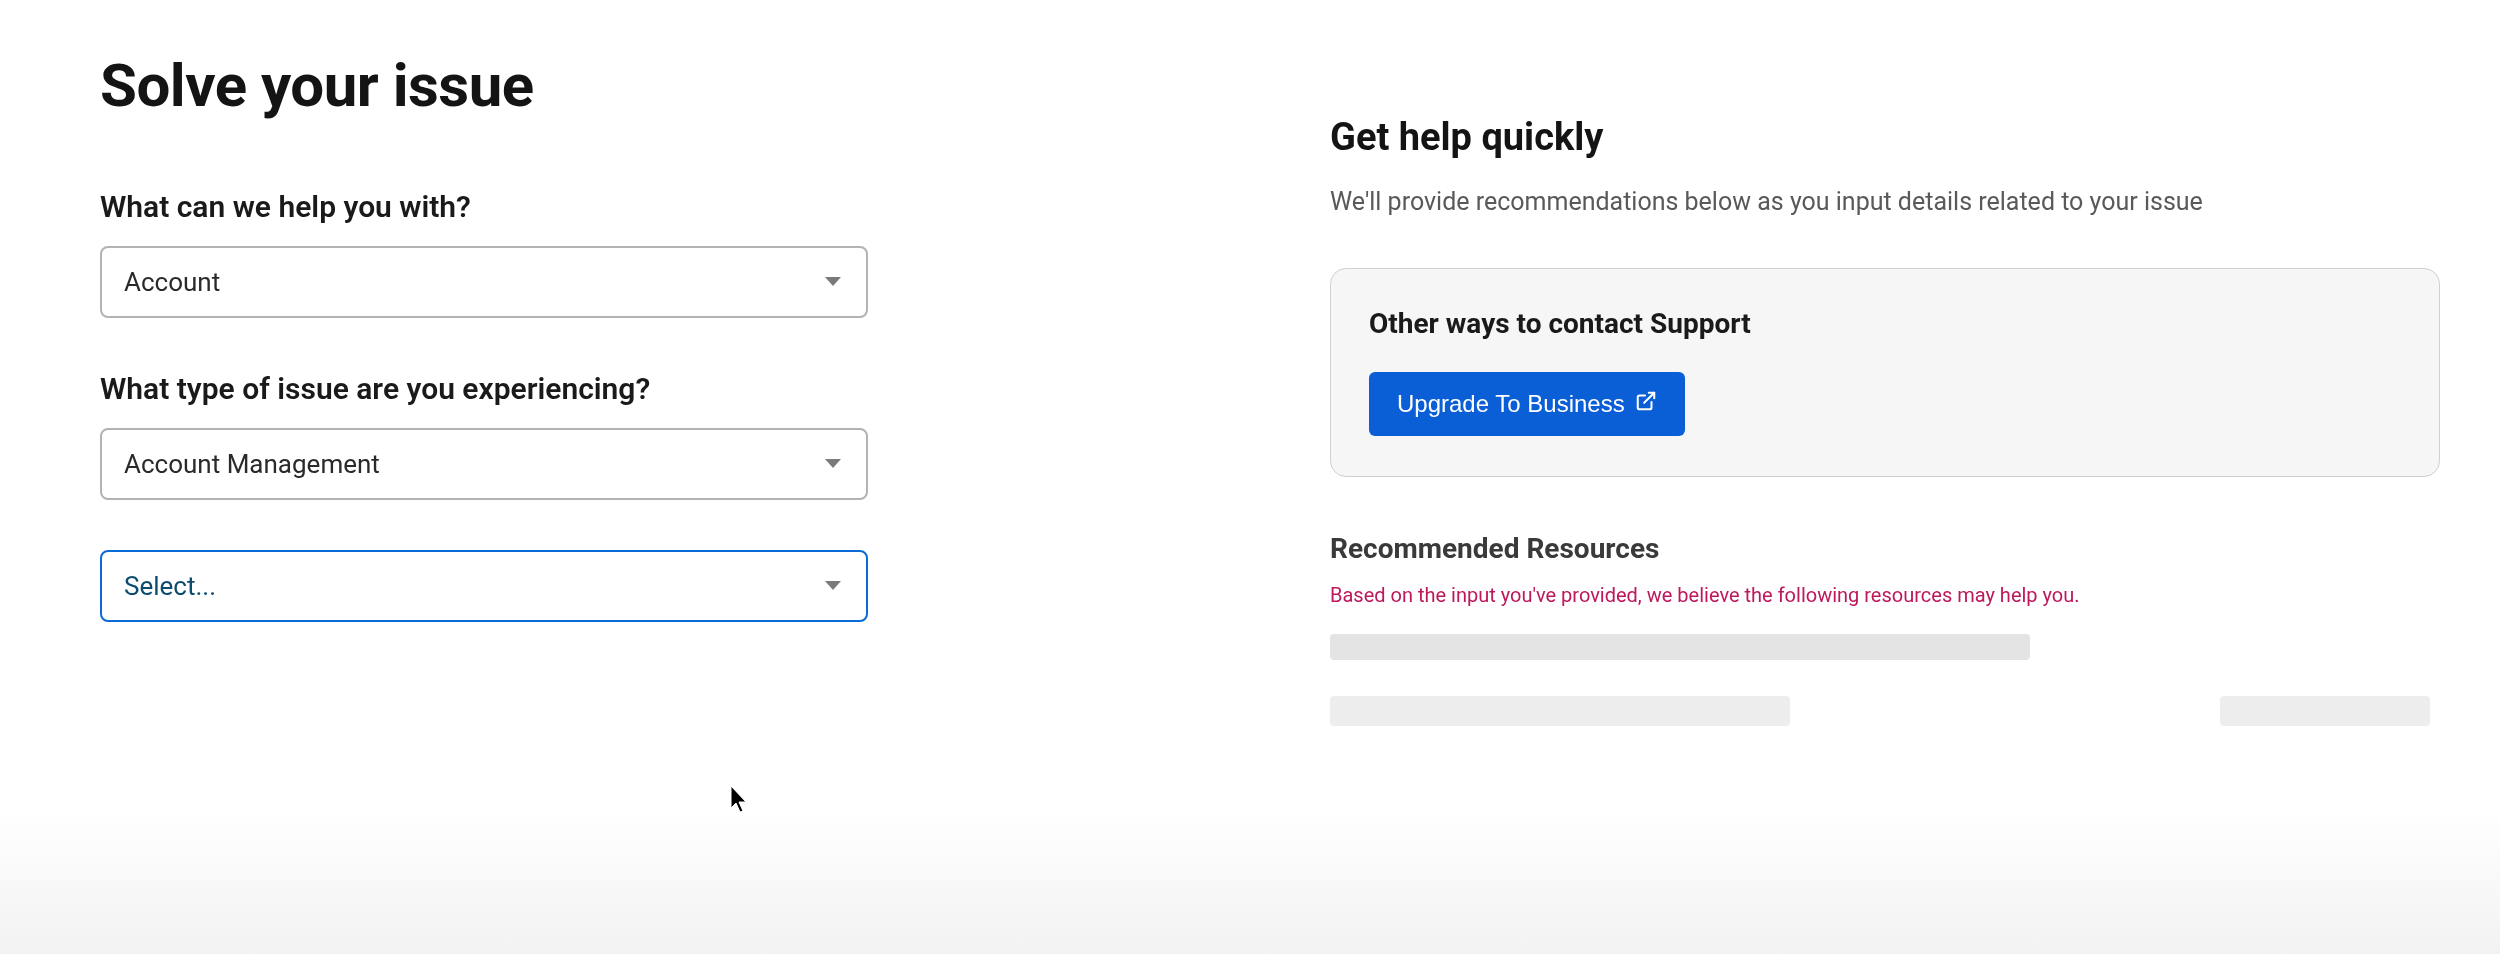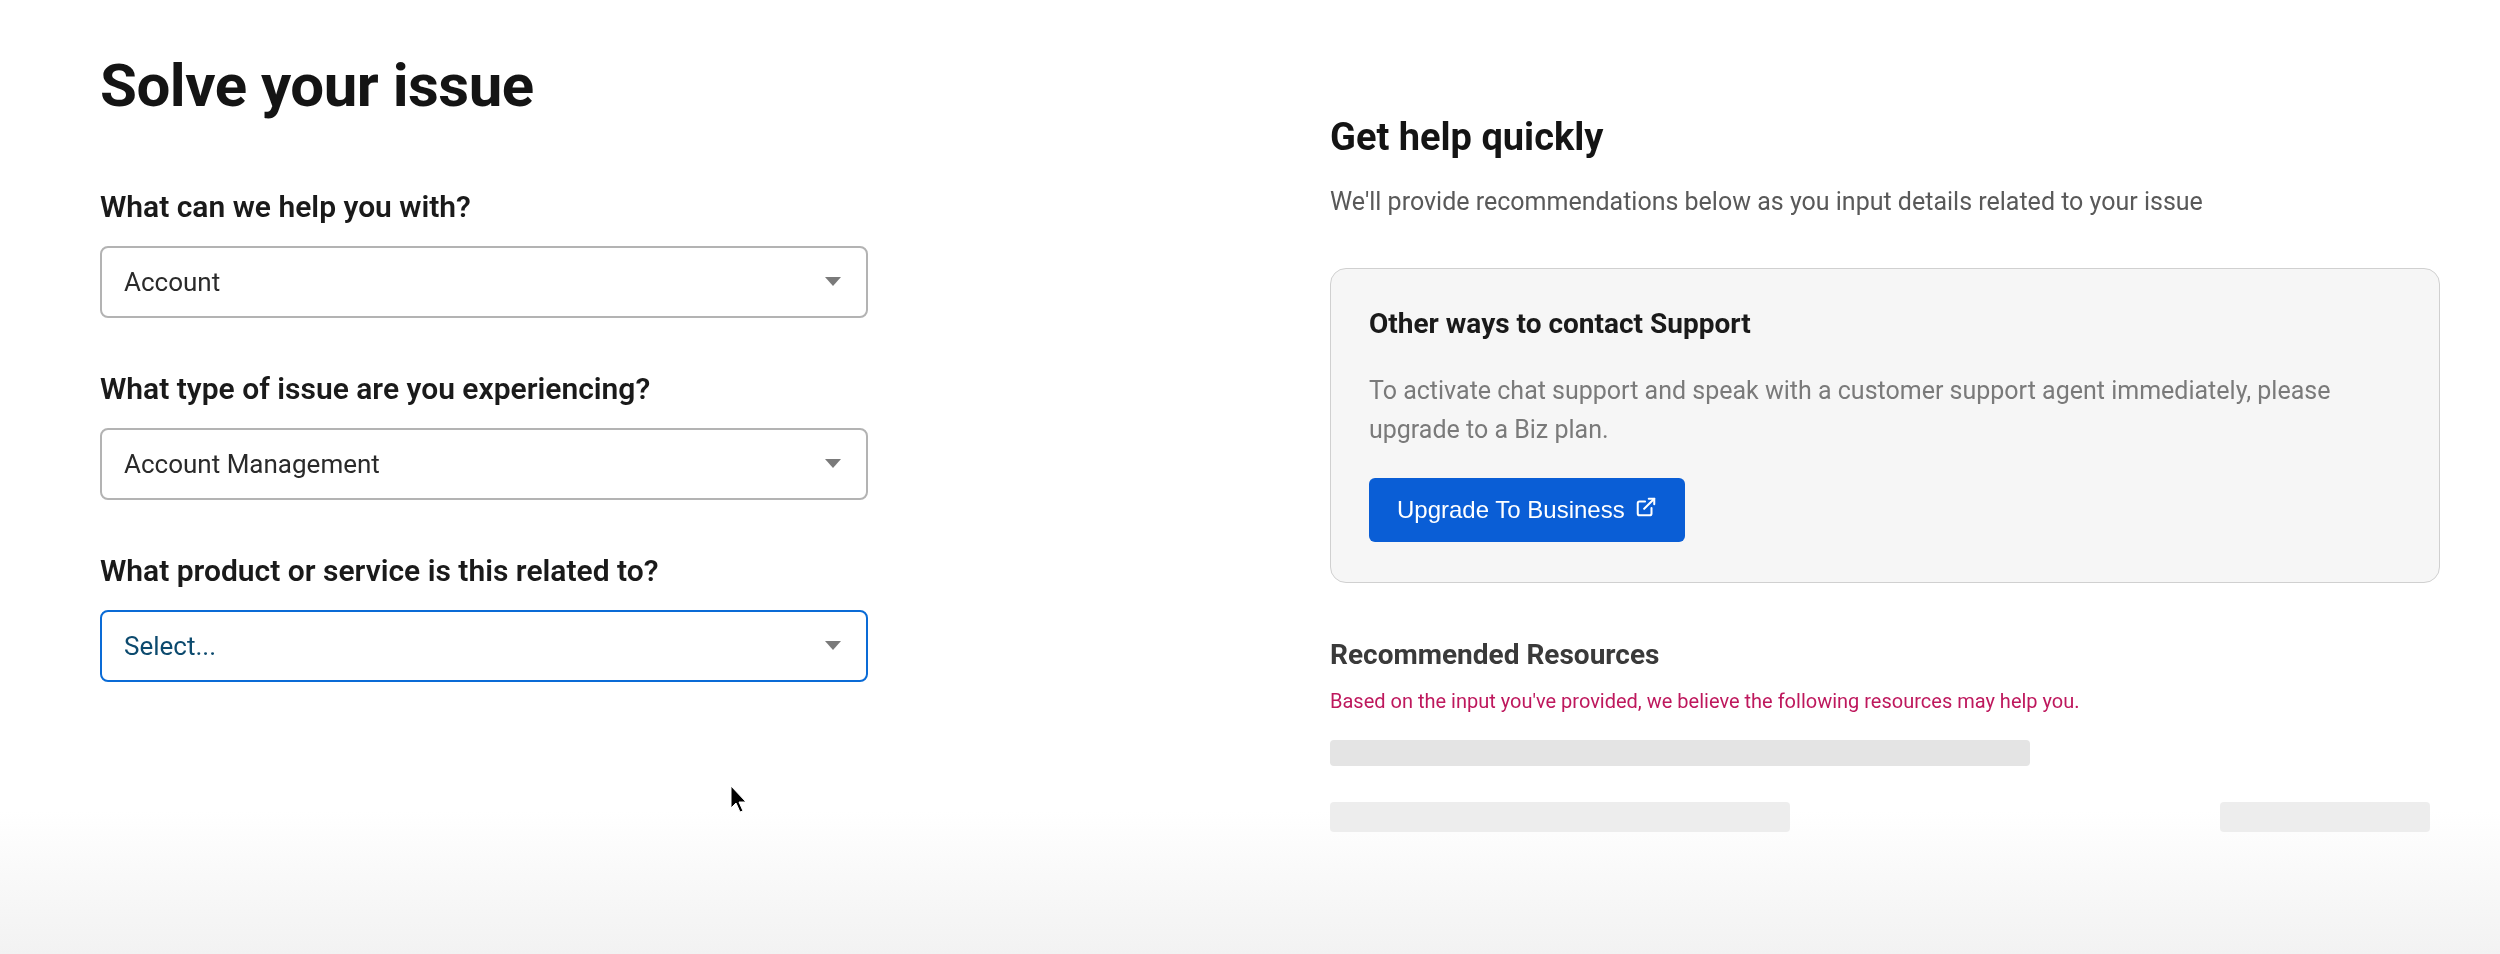--- a/index.html
+++ b/index.html
@@ -217,41 +217,39 @@
           <span class="caret">
             <svg width="18" height="12" viewBox="0 0 18 12">
                 <path d="M1 1 L9 10 L17 1" fill="#7a7a7a" stroke="#7a7a7a" stroke-width="0"></path>
               </svg>
           </span>
         </div>
       </div>
     </div>
 
     <div class="form-group">
-      <div class="form-label">What product or service is this related to?</div>
       <div class="select-wrap">
         <div class="select focused">
           <span class="placeholder">Select...</span>
           <span class="caret">
             <svg width="18" height="12" viewBox="0 0 18 12">
                 <path d="M1 1 L9 10 L17 1" fill="#7a7a7a" stroke="#7a7a7a" stroke-width="0"></path>
               </svg>
           </span>
         </div>
       </div>
     </div>
   </div>
 
   <div class="right-col">
     <h2 class="side-title">Get help quickly</h2>
     <div class="side-sub">We'll provide recommendations below as you input details related to your issue</div>
 
     <div class="card">
       <div class="card-title">Other ways to contact Support</div>
-      <div class="card-desc">To activate chat support and speak with a customer support agent immediately, please upgrade to a Biz plan.</div>
       <button class="btn-primary">
         <span>Upgrade To Business</span>
         <span>
           <svg width="22" height="22" viewBox="0 0 24 24" fill="none" stroke="#ffffff" stroke-width="2.2" stroke-linecap="round" stroke-linejoin="round">
             <path d="M18 13v6a2 2 0 0 1-2 2H5a2 2 0 0 1-2-2V8a2 2 0 0 1 2-2h6"></path>
             <polyline points="15 3 21 3 21 9"></polyline>
             <line x1="10" y1="14" x2="21" y2="3"></line>
           </svg>
         </span>
       </button>

